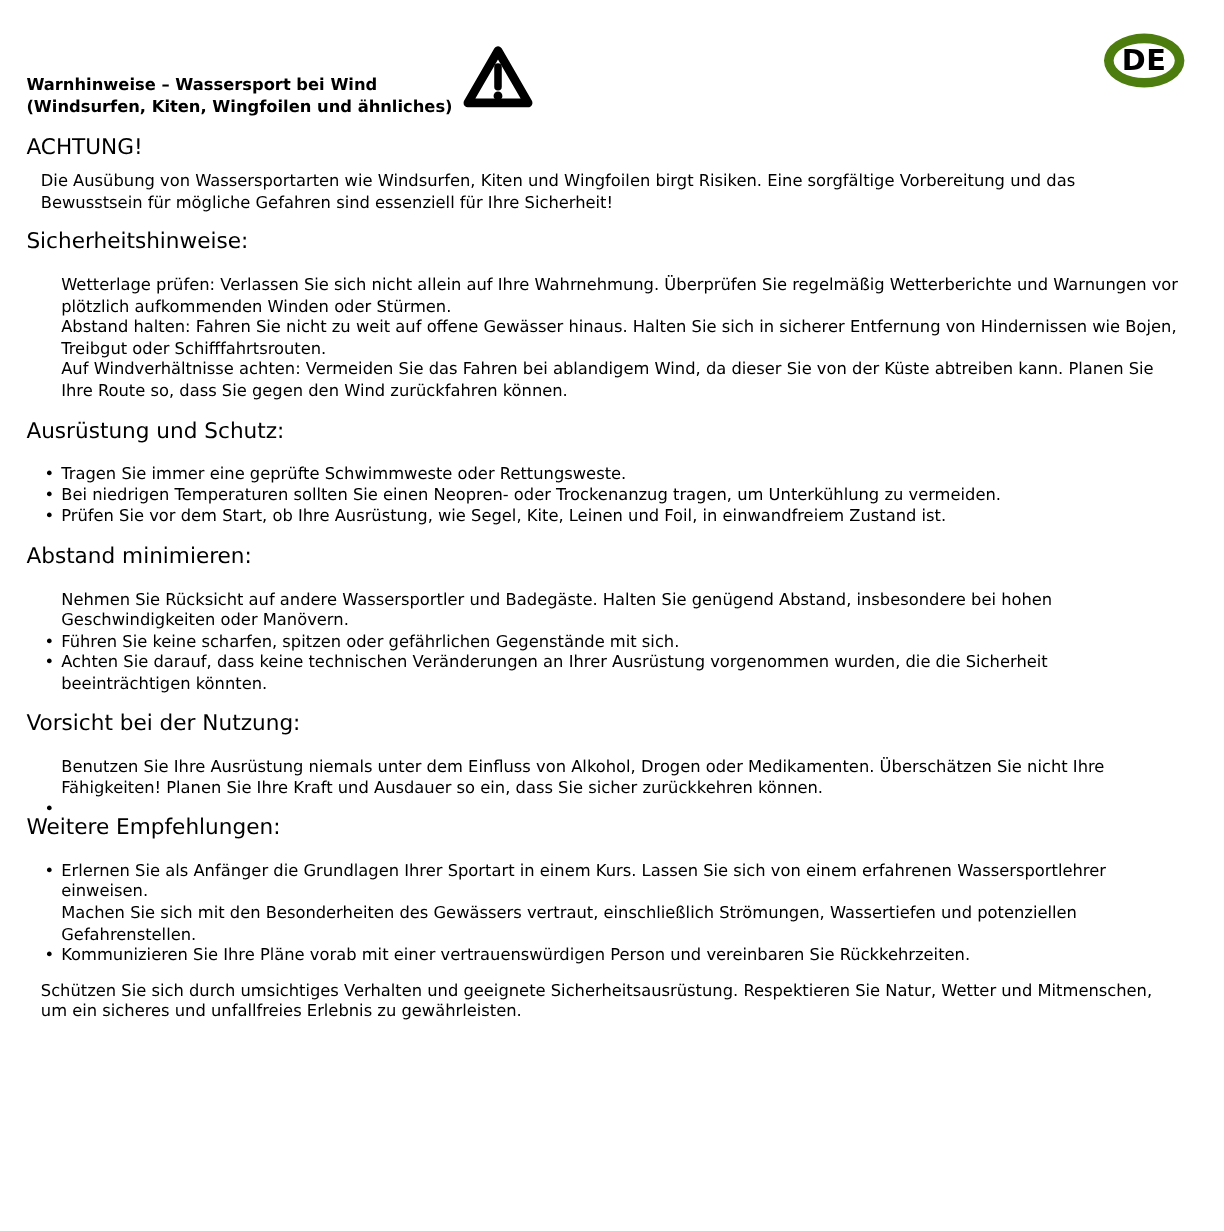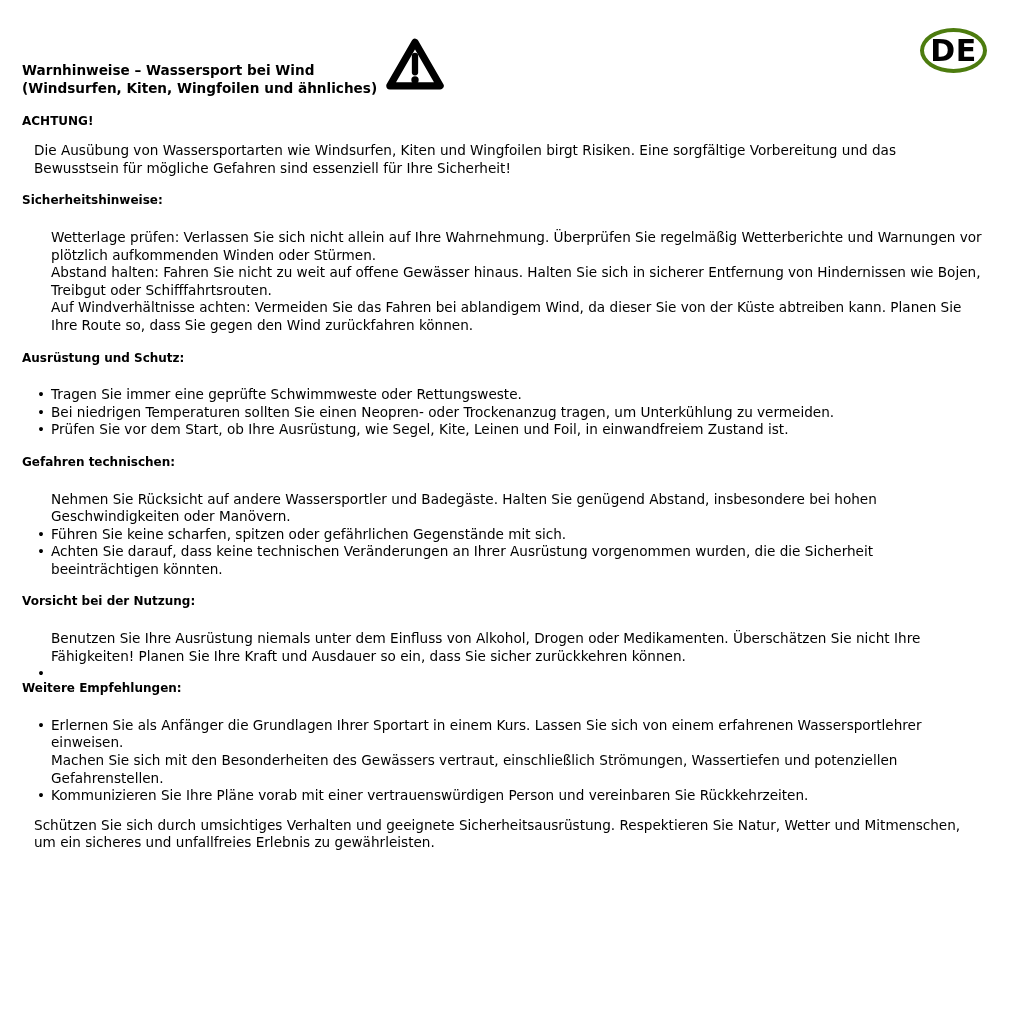--- a/index.html
+++ b/index.html
@@ -34,38 +34,38 @@
   .warning-triangle {
     margin-left: 9px;
     margin-bottom: 1px;
     flex: 0 0 auto;
   }
   .header-spacer { flex: 1 1 auto; }
   .lang-badge {
     box-sizing: border-box;
     width: 67px;
     height: 45px;
-    border: 4px solid #4d7c0f;
+    border: 8px solid #4d7c0f;
     border-radius: 50%;
     display: flex;
     align-items: center;
     justify-content: center;
     font-weight: bold;
-    font-size: 30px;
+    font-size: 24px;
     letter-spacing: 0.5px;
     align-self: flex-start;
     margin-top: -9px;
     margin-right: 9px;
     flex: 0 0 auto;
   }
   
   .section h2 {
-    font-size: 12px;
+    font-size: 18px;
     line-height: 17.6px;
-    font-weight: bold;
+    font-weight: normal;
     margin: 15px 0 19px 0;
   }
   .section.tight h2 { margin-bottom: 0; }
   .items { margin: 12px; }
   .item {
     position: relative;
     padding-left: 17px;
   }
   .item.paragraph { padding-left: 0; }
   .item.bullet .marker {
@@ -115,21 +115,21 @@
   <section class="section">
     <h2>Ausrüstung und Schutz:</h2>
     <div class="items">
           <div class="item bullet"><span class="marker">•</span><span>Tragen Sie immer eine geprüfte Schwimmweste oder Rettungsweste.</span></div>
           <div class="item bullet"><span class="marker">•</span><span>Bei niedrigen Temperaturen sollten Sie einen Neopren- oder Trockenanzug tragen, um Unterkühlung zu vermeiden.</span></div>
           <div class="item bullet"><span class="marker">•</span><span>Prüfen Sie vor dem Start, ob Ihre Ausrüstung, wie Segel, Kite, Leinen und Foil, in einwandfreiem Zustand ist.</span></div>
         </div>
   </section>
 
   <section class="section">
-    <h2>Gefahren technischen:</h2>
+    <h2>Abstand minimieren:</h2>
     <div class="items">
           <div class="item indent"><span>Nehmen Sie Rücksicht auf andere Wassersportler und Badegäste. Halten Sie genügend Abstand, insbesondere bei hohen Geschwindigkeiten oder Manövern.</span></div>
           <div class="item bullet"><span class="marker">•</span><span>Führen Sie keine scharfen, spitzen oder gefährlichen Gegenstände mit sich.</span></div>
           <div class="item bullet"><span class="marker">•</span><span>Achten Sie darauf, dass keine technischen Veränderungen an Ihrer Ausrüstung vorgenommen wurden, die die Sicherheit beeinträchtigen könnten.</span></div>
         </div>
   </section>
 
   <section class="section">
     <h2>Vorsicht bei der Nutzung:</h2>
     <div class="items">

